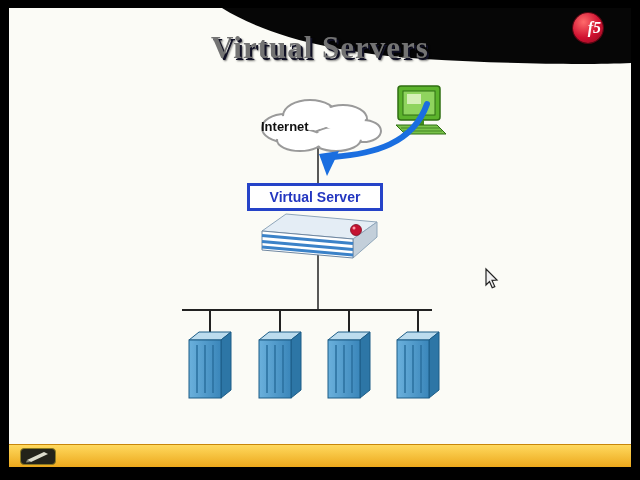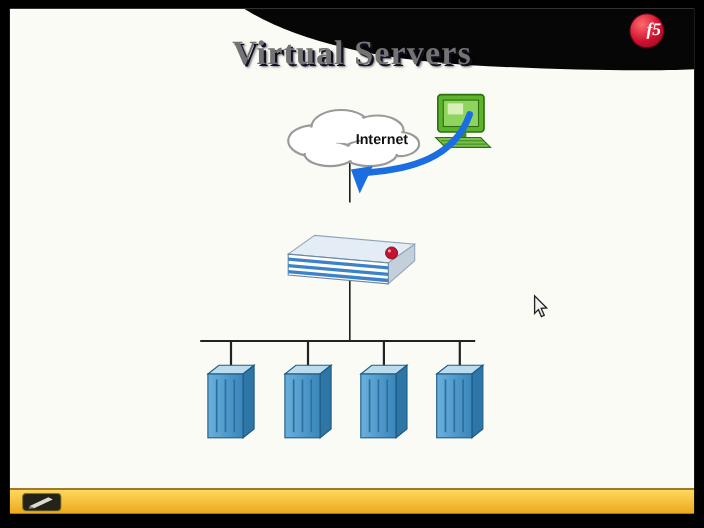--- a/index.html
+++ b/index.html
@@ -35,21 +35,21 @@
     box-shadow: 0 0 0 1px #5a0612;
   }
   #logo span {
     color: #fff; font-family: "Liberation Serif", serif;
     font-style: italic; font-weight: bold; font-size: 16px; line-height: 1;
     padding-right: 2px;
   }
   #diagram { position: absolute; left: 0; top: 0; width: 622px; height: 436px; z-index: 2; }
   .label-internet {
     position: absolute; left: 252px; top: 111px; width: 110px;
-    text-align: right; font-weight: bold; font-size: 13px; color: #101010;
+    text-align: left; font-weight: bold; font-size: 13px; color: #101010;
     z-index: 3;
   }
   .vs-box {
     position: absolute; left: 238px; top: 175px; width: 136px; height: 28px;
     border: 3px solid #2543c8; background: #fff;
     display: flex; align-items: center; justify-content: center;
     font-weight: bold; font-size: 14px; color: #2336c0;
     z-index: 3;
   }
   #cursor { position: absolute; left: 474px; top: 258px; z-index: 6; }
@@ -151,20 +151,23 @@
     <g>
       <use href="#srv" x="180" y="324"></use>
       <use href="#srv" x="250" y="324"></use>
       <use href="#srv" x="319" y="324"></use>
       <use href="#srv" x="388" y="324"></use>
     </g>
   </svg>
 
   <div class="label-internet">Internet</div>
 
+  <div class="vs-box">
+    <span>Virtual Server</span>
+  </div>
 
   <svg id="cursor" width="18" height="24" viewBox="0 0 18 24">
     <polygon points="3,3 3,19 6.5,15.5 9.2,21.8 11.8,20.6 9,14.4 14,14" fill="#f0f0f0" stroke="#222" stroke-width="1.2"></polygon>
   </svg>
 </div>
 
 <div id="bar">
   <svg id="pen" width="36" height="17" viewBox="0 0 36 17">
     <rect x="0.5" y="0.5" width="35" height="16" rx="3.5" fill="#23231a" stroke="#8a7a22"></rect>
     <polygon points="7,12 24,4 28,6 11,14" fill="#dcdccc"></polygon>

